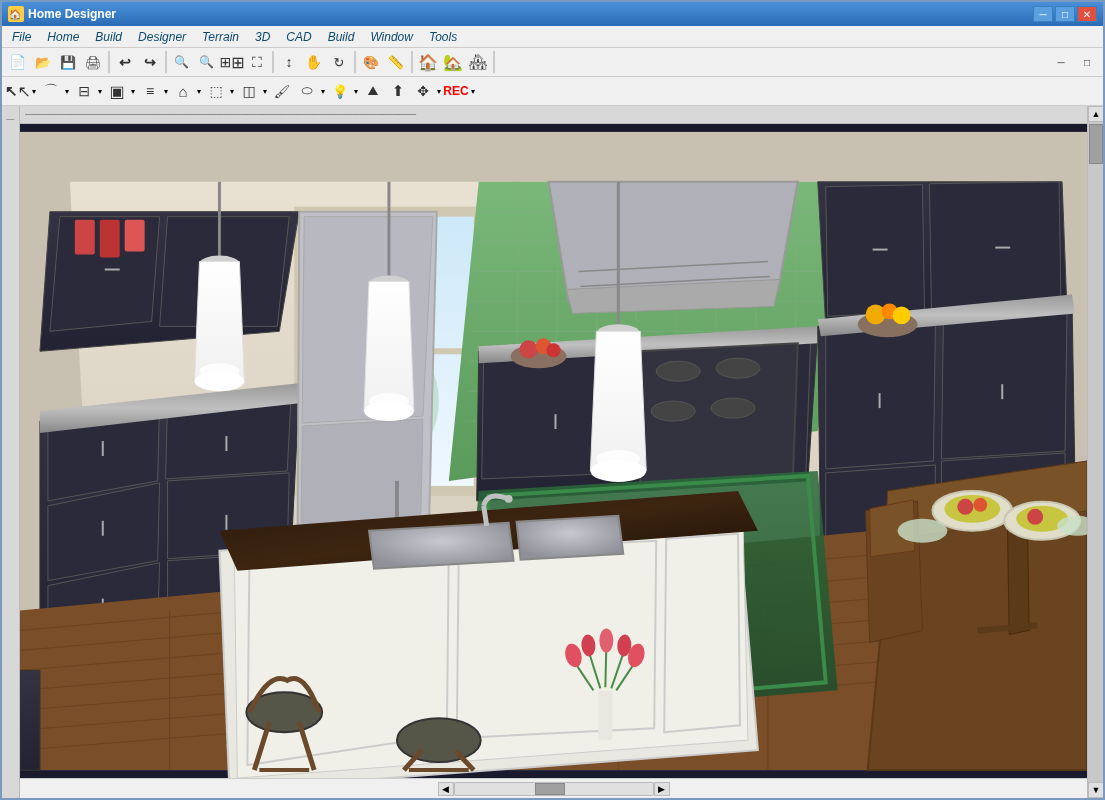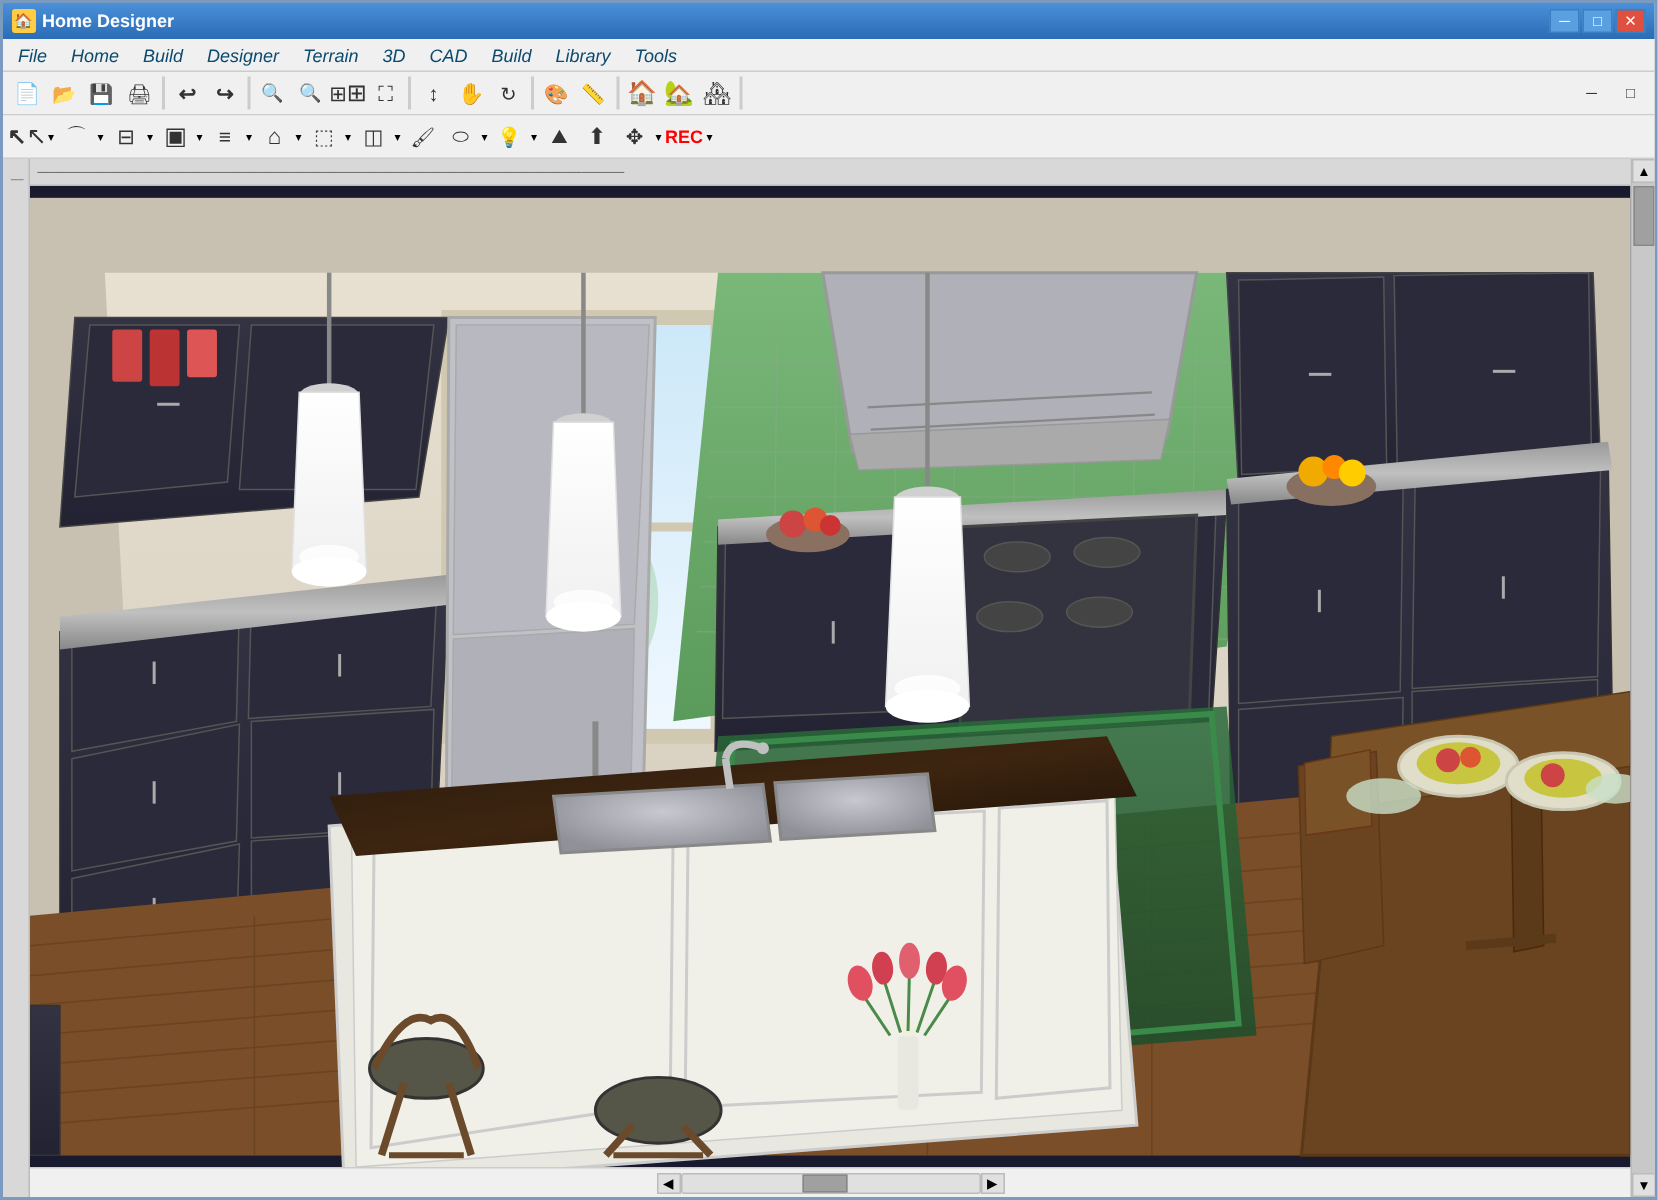--- a/index.html
+++ b/index.html
@@ -283,21 +283,21 @@
 
   <div class="menu-bar">
     <div class="menu-item">File</div>
     <div class="menu-item">Home</div>
     <div class="menu-item">Build</div>
     <div class="menu-item">Designer</div>
     <div class="menu-item">Terrain</div>
     <div class="menu-item">3D</div>
     <div class="menu-item">CAD</div>
     <div class="menu-item">Build</div>
-    <div class="menu-item">Library</div>
+    <div class="menu-item">Window</div>
     <div class="menu-item">Tools</div>
   </div>
 
   <div class="toolbar-area">
     <div class="toolbar-btn icon-new" title="New"></div>
     <div class="toolbar-btn icon-open" title="Open"></div>
     <div class="toolbar-btn icon-save" title="Save"></div>
     <div class="toolbar-btn icon-print" title="Print"></div>
     <div class="toolbar-sep"></div>
     <div class="toolbar-btn icon-undo" title="Undo"></div>

